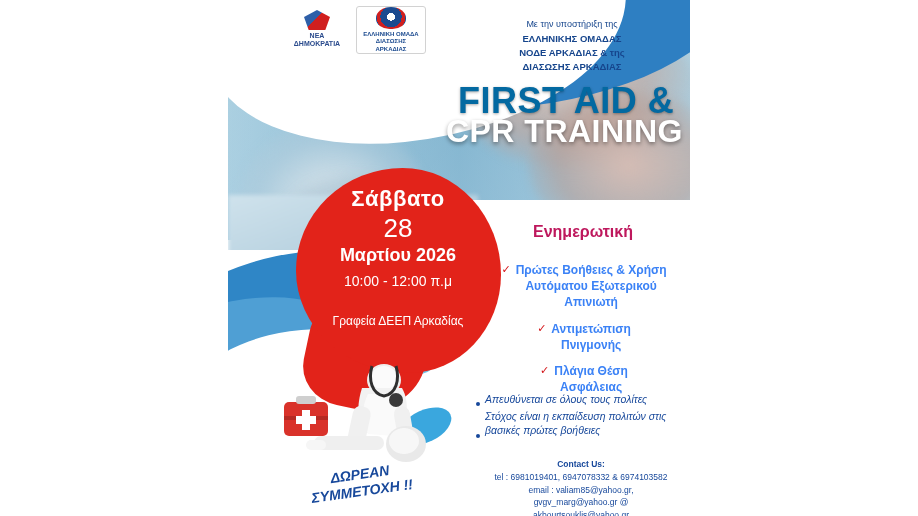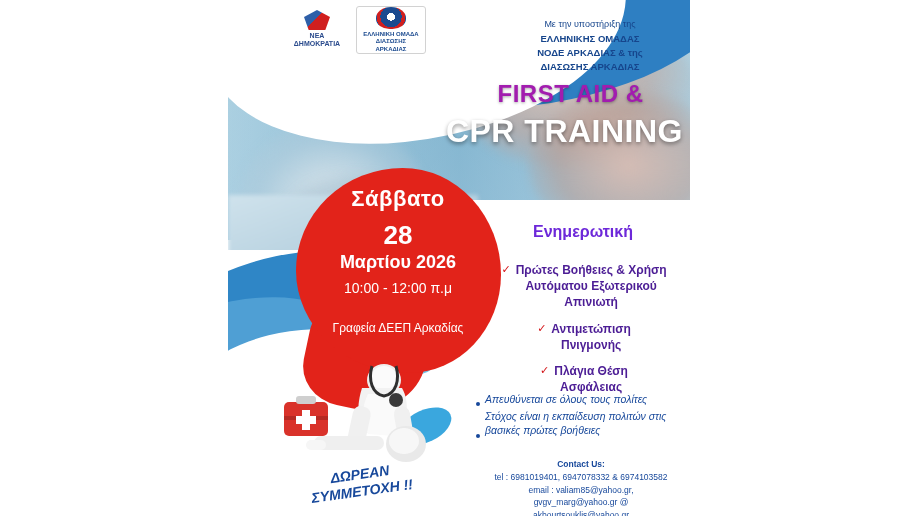--- a/index.html
+++ b/index.html
@@ -208,22 +208,22 @@
     line-height: 1.18;
     z-index: 5;
   }
   .date-day {
     font-size: 22px;
     font-weight: bold;
     letter-spacing: 0.5px;
   }
   .date-num {
     font-size: 26px;
-    font-weight: bold;
-    margin-top: 8px;
+    font-weight: normal;
+    margin-top: 1px;
   }
   .date-month {
     font-size: 18px;
     font-weight: bold;
     margin-top: 1px;
   }
   .date-time {
     font-size: 14px;
     margin-top: 7px;
   }
@@ -258,40 +258,40 @@
     clip-path: polygon(50% 0%, 100% 35%, 82% 100%, 18% 100%, 0% 35%);
   }
   .logo-mark-b {
     width: 30px; height: 22px; margin: 0 auto 2px auto;
     border-radius: 50% 50% 45% 45%;
     background: radial-gradient(circle at 50% 45%, #ffffff 0 20%, #1b4a8f 20% 55%, #d01f1f 55% 75%, #1b4a8f 75% 100%);
   }
 
   .support-text {
     position: absolute;
-    left: 282px; top: 18px;
+    left: 264px; top: 18px;
     width: 160px;
     text-align: center;
     color: #16458c;
     font-size: 9.5px;
     font-weight: bold;
     line-height: 1.5;
     z-index: 6;
   }
   .support-text .small { font-weight: normal; font-size: 9px; }
 
   
   .title-1 {
     position: absolute;
     left: 230px; top: 80px;
     width: 225px;
-    text-align: center;
-    font-size: 24px;
-    font-weight: bold;
-    color: #a21caf;
+    text-align: left;
+    font-size: 36px;
+    font-weight: bold;
+    color: #0369a1;
     letter-spacing: 0.5px;
     text-shadow: 0 1px 3px rgba(0,0,0,0.35);
     z-index: 6;
   }
   .title-2 {
     position: absolute;
     left: 120px; top: 113px;
     width: 335px;
     text-align: right;
     font-size: 32px;
@@ -301,21 +301,21 @@
     text-shadow: 0 2px 4px rgba(0,0,0,0.4);
     z-index: 6;
   }
 
   
   .info-head {
     position: absolute;
     left: 255px; top: 222px;
     width: 200px;
     text-align: center;
-    color: #6d28d9;
+    color: #be185d;
     font-size: 16px;
     font-weight: bold;
     line-height: 1.3;
     z-index: 6;
   }
   .bullets {
     position: absolute;
     left: 252px; top: 262px;
     width: 208px;
     z-index: 6;
@@ -326,21 +326,21 @@
     justify-content: center;
     margin-bottom: 10px;
   }
   .check {
     color: #d31317;
     font-size: 11px;
     margin-right: 5px;
     line-height: 1.35;
   }
   .bullet-text {
-    color: #4c1d95;
+    color: #3b82f6;
     font-size: 12px;
     font-weight: bold;
     line-height: 1.35;
     text-align: center;
   }
 
   .notes {
     position: absolute;
     left: 248px; top: 392px;
     width: 212px;

